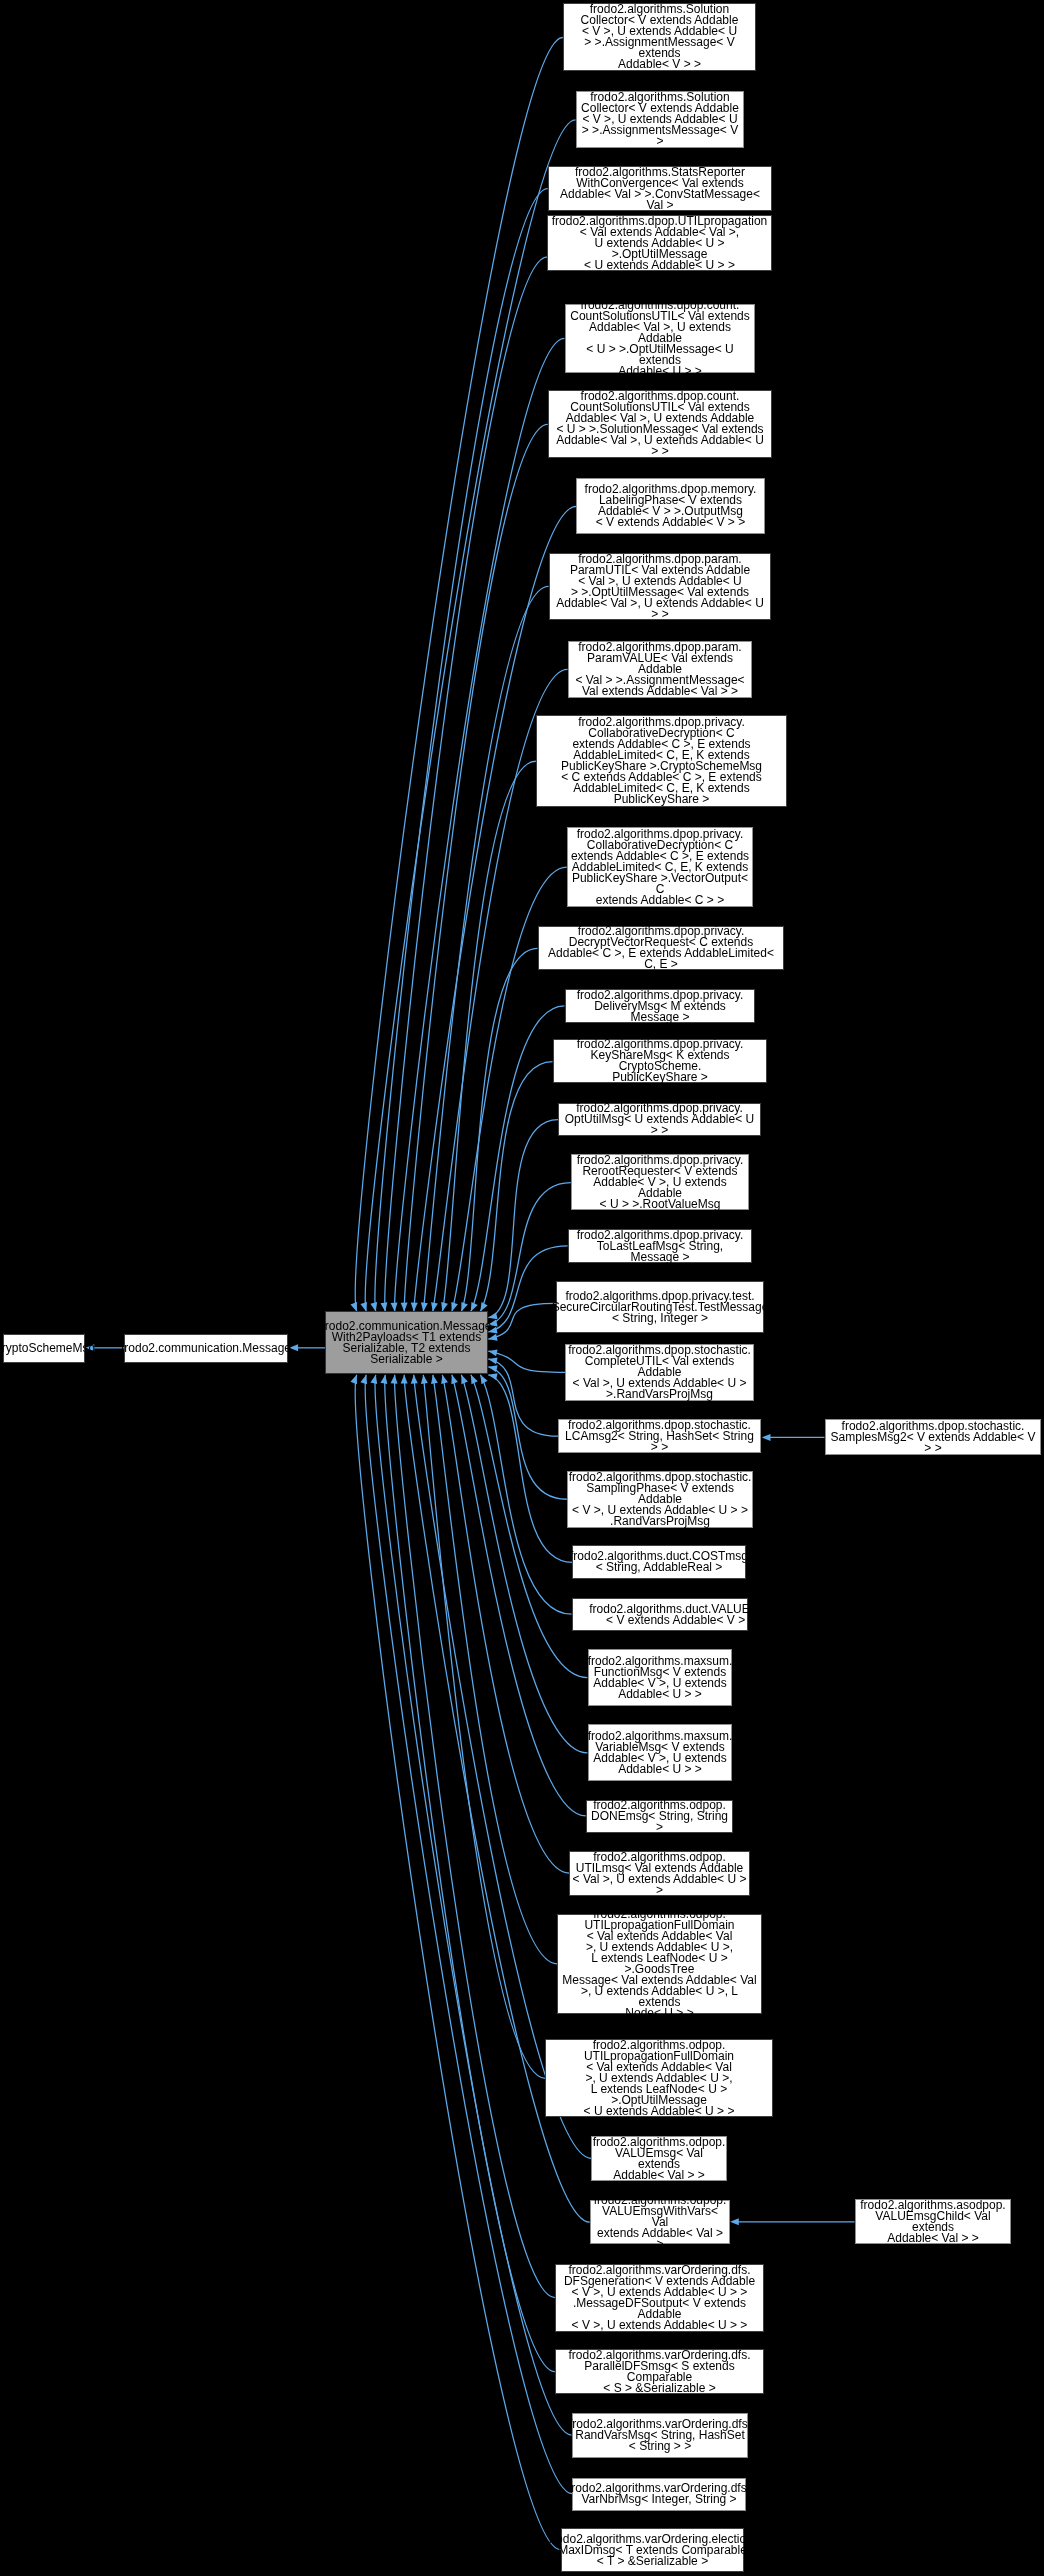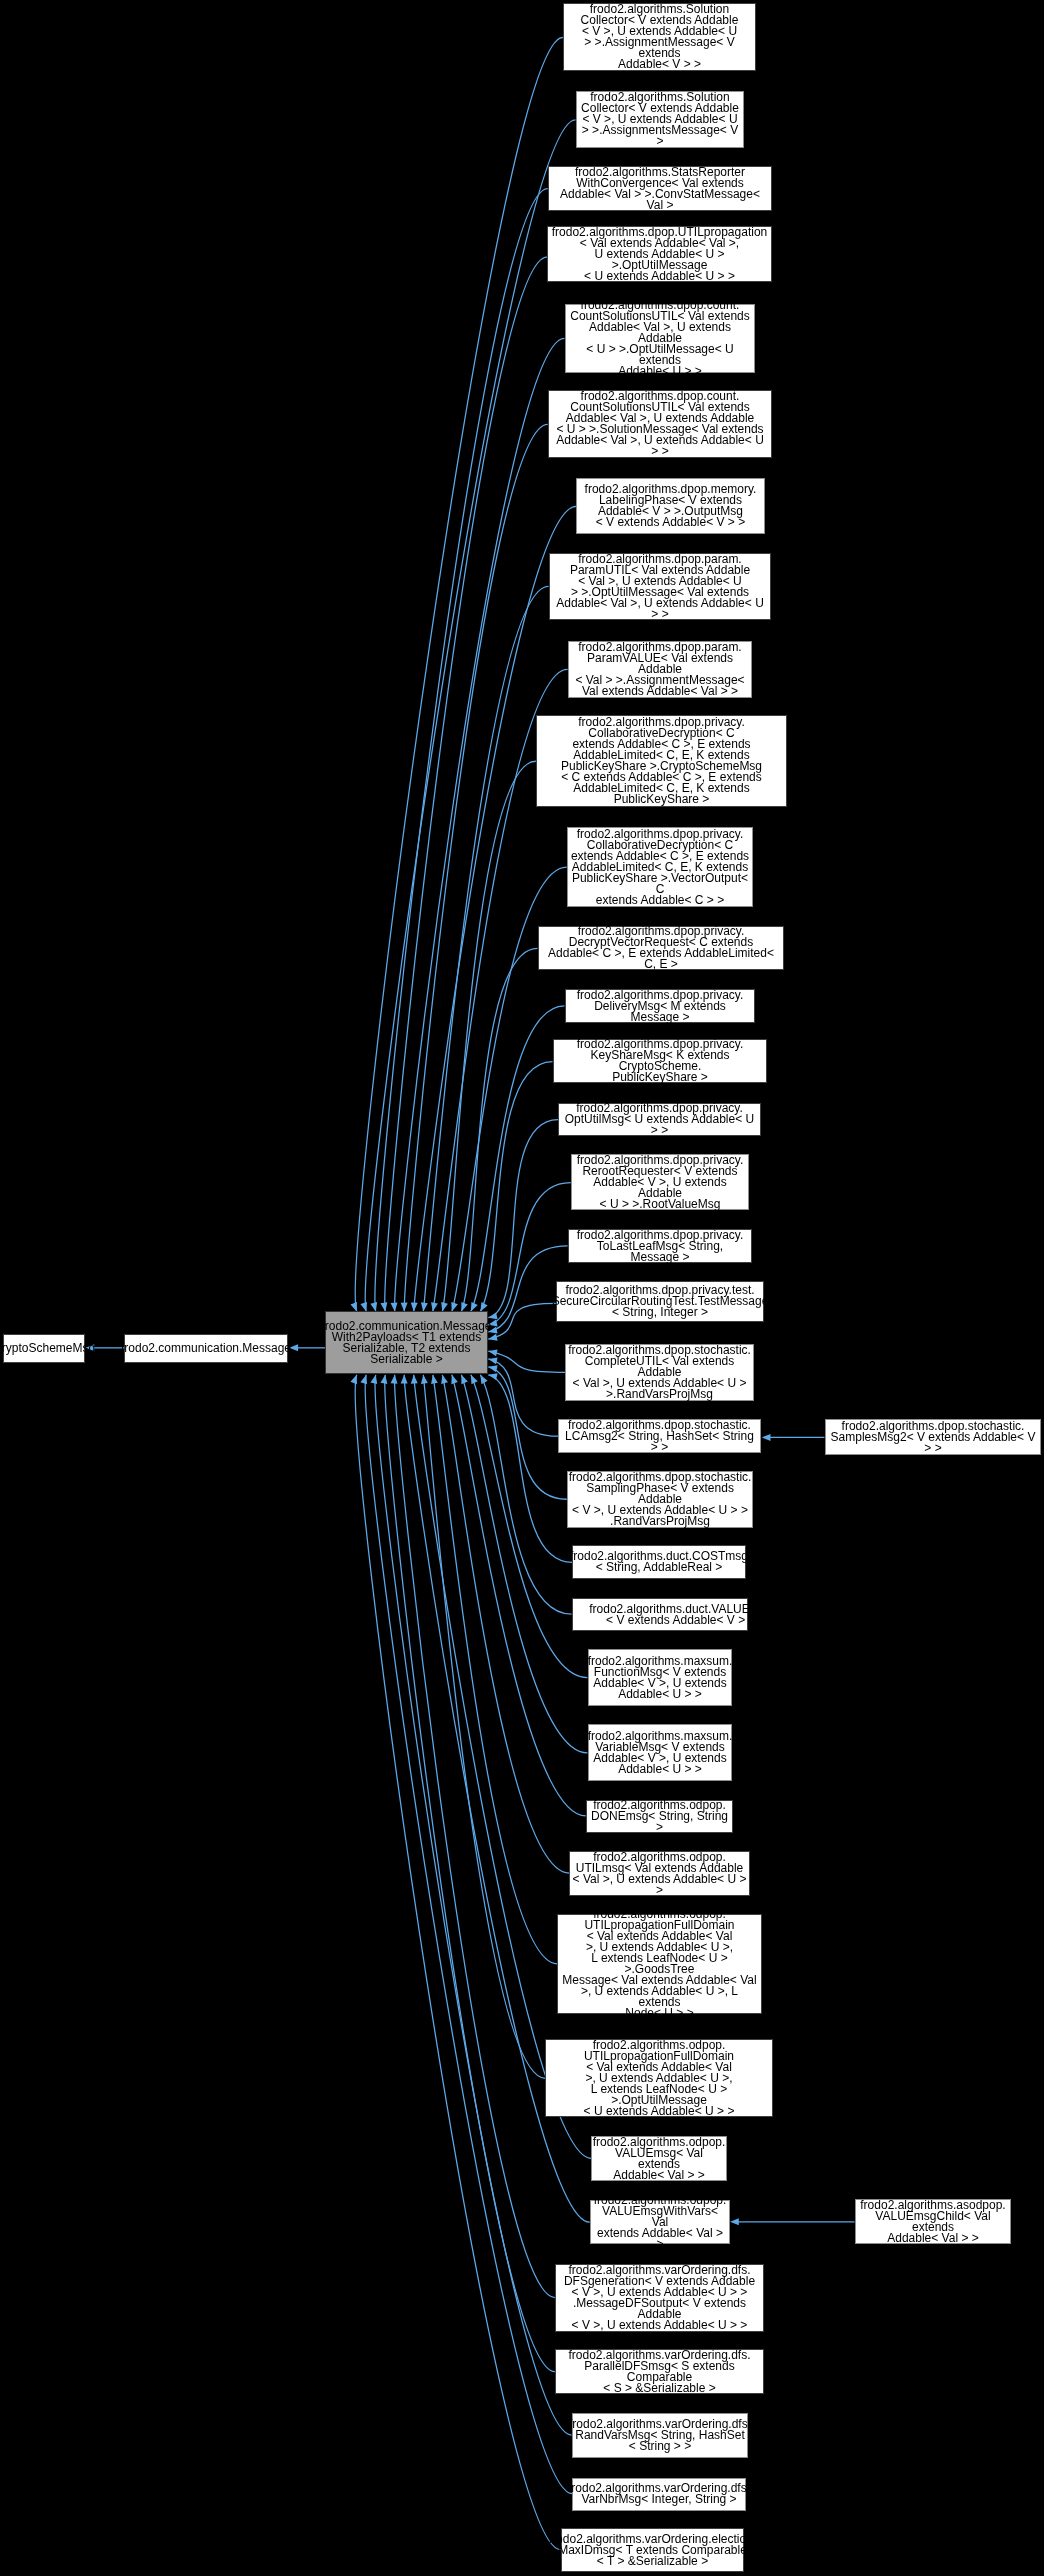--- a/index.html
+++ b/index.html
@@ -111,21 +111,21 @@
 &lt; V &gt;, U extends Addable&lt; U
 &gt; &gt;.AssignmentMessage&lt; V extends
 Addable&lt; V &gt; &gt;</div>
     <div class="node gray" style="left: 576px; top: 91px; width: 168px; height: 57px;">frodo2.algorithms.Solution
 Collector&lt; V extends Addable
 &lt; V &gt;, U extends Addable&lt; U
 &gt; &gt;.AssignmentsMessage&lt; V &gt;</div>
     <div class="node" style="left: 548px; top: 166px; width: 224px; height: 45px;">frodo2.algorithms.StatsReporter
 WithConvergence&lt; Val extends
 Addable&lt; Val &gt; &gt;.ConvStatMessage&lt; Val &gt;</div>
-    <div class="node" style="left: 547px; top: 226px; width: 225px; height: 56px;">frodo2.algorithms.dpop.UTILpropagation
+    <div class="node" style="left: 547px; top: 215px; width: 225px; height: 56px;">frodo2.algorithms.dpop.UTILpropagation
 &lt; Val extends Addable&lt; Val &gt;,
 U extends Addable&lt; U &gt; &gt;.OptUtilMessage
 &lt; U extends Addable&lt; U &gt; &gt;</div>
     <div class="node gray" style="left: 565px; top: 304px; width: 190px; height: 69px;">frodo2.algorithms.dpop.count.
 CountSolutionsUTIL&lt; Val extends
 Addable&lt; Val &gt;, U extends Addable
 &lt; U &gt; &gt;.OptUtilMessage&lt; U extends
 Addable&lt; U &gt; &gt;</div>
     <div class="node" style="left: 548px; top: 390px; width: 224px; height: 68px;">frodo2.algorithms.dpop.count.
 CountSolutionsUTIL&lt; Val extends
@@ -167,21 +167,21 @@
 KeyShareMsg&lt; K extends CryptoScheme.
 PublicKeyShare &gt;</div>
     <div class="node" style="left: 558px; top: 1103px; width: 203px; height: 33px;">frodo2.algorithms.dpop.privacy.
 OptUtilMsg&lt; U extends Addable&lt; U &gt; &gt;</div>
     <div class="node gray" style="left: 571px; top: 1154px; width: 178px; height: 56px;">frodo2.algorithms.dpop.privacy.
 RerootRequester&lt; V extends
 Addable&lt; V &gt;, U extends Addable
 &lt; U &gt; &gt;.RootValueMsg</div>
     <div class="node" style="left: 568px; top: 1229px; width: 184px; height: 34px;">frodo2.algorithms.dpop.privacy.
 ToLastLeafMsg&lt; String, Message &gt;</div>
-    <div class="node" style="left: 556px; top: 1281px; width: 208px; height: 41px;">frodo2.algorithms.dpop.privacy.test.
+    <div class="node" style="left: 556px; top: 1281px; width: 208px; height: 52px;">frodo2.algorithms.dpop.privacy.test.
 SecureCircularRoutingTest.TestMessage
 &lt; String, Integer &gt;</div>
     <div class="node gray" style="left: 565px; top: 1344px; width: 189px; height: 57px;">frodo2.algorithms.dpop.stochastic.
 CompleteUTIL&lt; Val extends Addable
 &lt; Val &gt;, U extends Addable&lt; U &gt;
 &gt;.RandVarsProjMsg</div>
     <div class="node gray" style="left: 558px; top: 1419px; width: 203px; height: 34px;">frodo2.algorithms.dpop.stochastic.
 LCAmsg2&lt; String, HashSet&lt; String &gt; &gt;</div>
     <div class="node gray" style="left: 567px; top: 1471px; width: 186px; height: 57px;">frodo2.algorithms.dpop.stochastic.
 SamplingPhase&lt; V extends Addable

